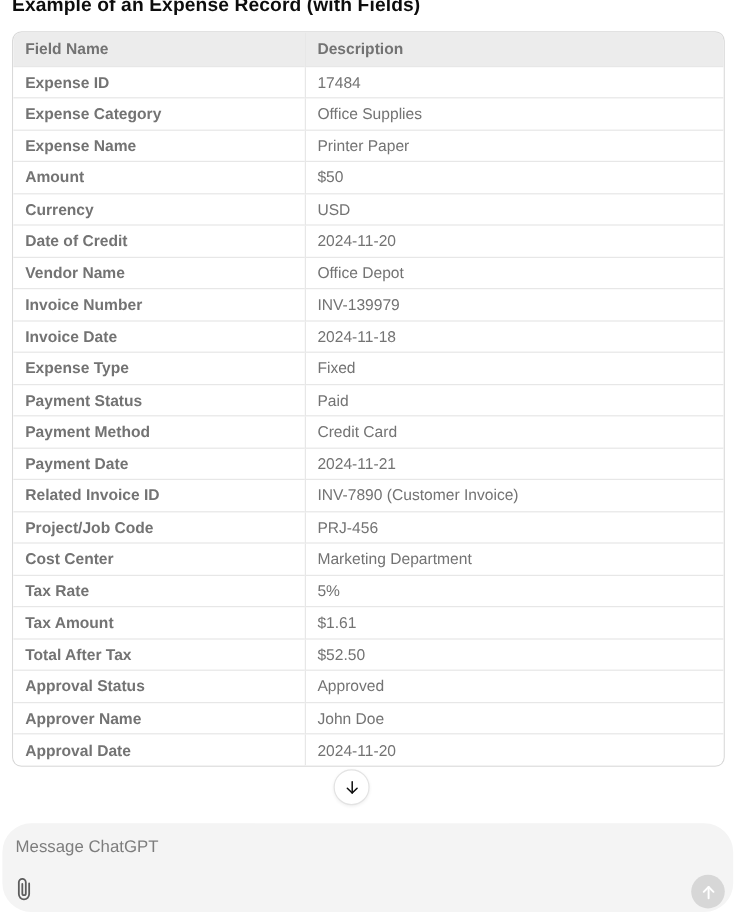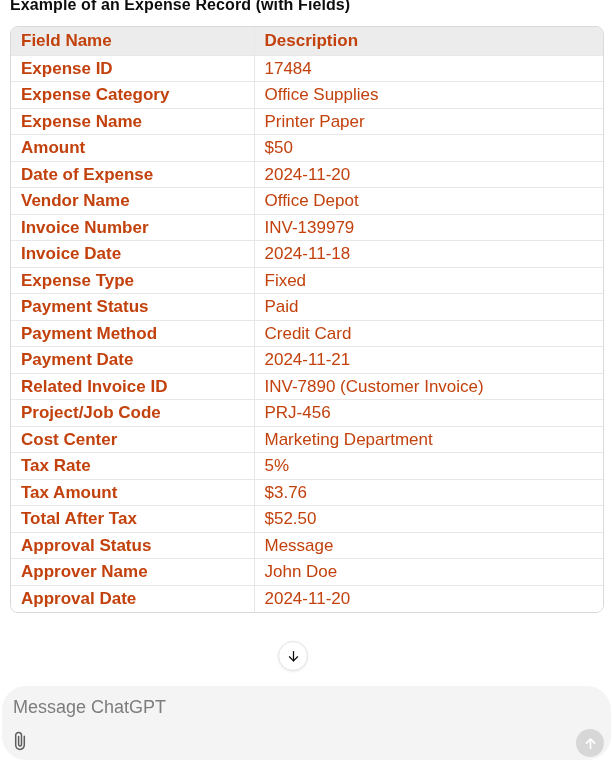--- a/index.html
+++ b/index.html
@@ -28,22 +28,22 @@
     left: 10px; top: 26px;
     width: 594px;
     border: 1px solid #d9d9d9;
     border-radius: 8px;
     overflow: hidden;
     background: #ffffff;
   }
   table {
     width: 100%;
     border-collapse: collapse;
-    font-size: 17px;
-    color: #c2410c;
+    font-size: 13px;
+    color: #737373;
   }
   th, td {
     text-align: left;
     padding: 0 10px;
     height: 26.5px;
     line-height: 15px;
     vertical-align: middle;
     white-space: nowrap;
   }
   thead th {
@@ -82,21 +82,21 @@
   }
   .composer-input {
     position: absolute;
     left: 11px; top: 11px;
     width: 560px; height: 24px;
     background: transparent;
     border: none;
     outline: none;
     resize: none;
     font-family: "Liberation Sans", sans-serif;
-    font-size: 18px;
+    font-size: 14px;
     color: #6d28d9;
   }
   .composer-input::placeholder { color: #7d7d7d; opacity: 1; }
   .attach-btn {
     position: absolute;
     left: 6px; top: 42px;
     width: 24px; height: 26px;
     background: transparent;
     border: none;
     display: flex; align-items: center; justify-content: center;
@@ -141,21 +141,25 @@
           </tr>
           <tr>
             <td class="field-name">Expense Name</td>
             <td class="description">Printer Paper</td>
           </tr>
           <tr>
             <td class="field-name">Amount</td>
             <td class="description">$50</td>
           </tr>
           <tr>
-            <td class="field-name">Date of Expense</td>
+            <td class="field-name">Currency</td>
+            <td class="description">USD</td>
+          </tr>
+          <tr>
+            <td class="field-name">Date of Credit</td>
             <td class="description">2024-11-20</td>
           </tr>
           <tr>
             <td class="field-name">Vendor Name</td>
             <td class="description">Office Depot</td>
           </tr>
           <tr>
             <td class="field-name">Invoice Number</td>
             <td class="description">INV-139979</td>
           </tr>
@@ -190,29 +194,29 @@
           <tr>
             <td class="field-name">Cost Center</td>
             <td class="description">Marketing Department</td>
           </tr>
           <tr>
             <td class="field-name">Tax Rate</td>
             <td class="description">5%</td>
           </tr>
           <tr>
             <td class="field-name">Tax Amount</td>
-            <td class="description">$3.76</td>
+            <td class="description">$1.61</td>
           </tr>
           <tr>
             <td class="field-name">Total After Tax</td>
             <td class="description">$52.50</td>
           </tr>
           <tr>
             <td class="field-name">Approval Status</td>
-            <td class="description">Message</td>
+            <td class="description">Approved</td>
           </tr>
           <tr>
             <td class="field-name">Approver Name</td>
             <td class="description">John Doe</td>
           </tr>
           <tr>
             <td class="field-name">Approval Date</td>
             <td class="description">2024-11-20</td>
           </tr>
         </tbody>

